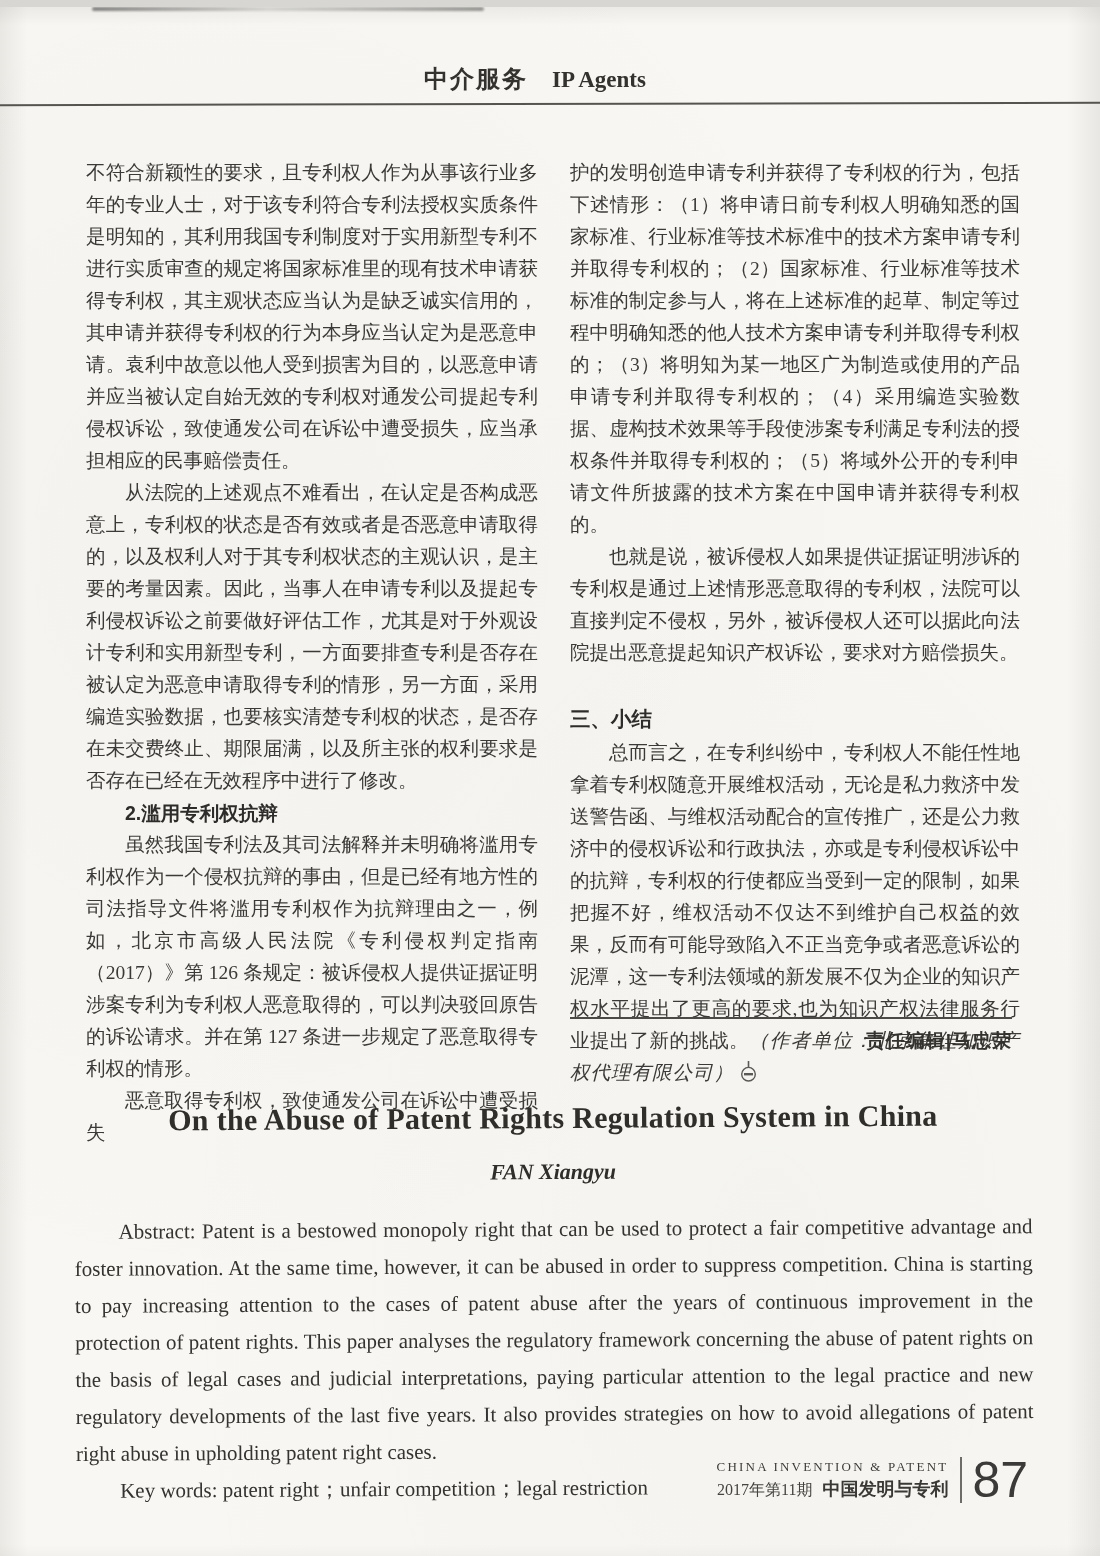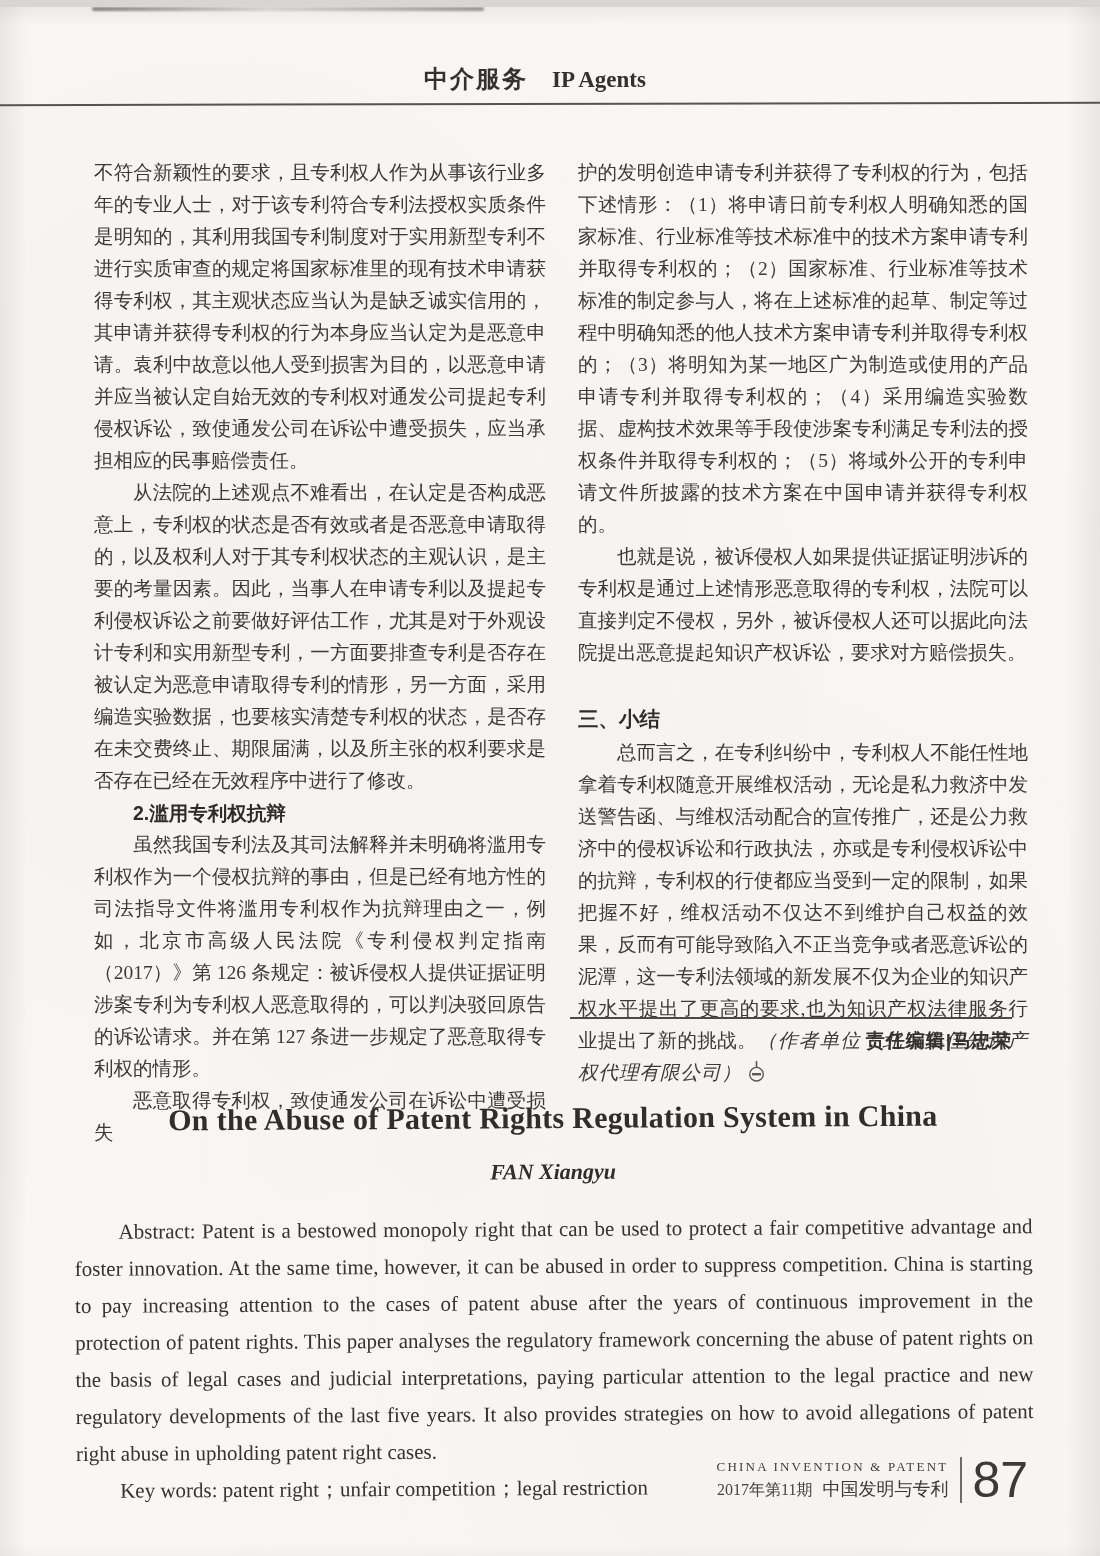--- a/index.html
+++ b/index.html
@@ -18,21 +18,21 @@
     position:absolute;top:0;left:92px;width:392px;height:4px;border-radius:2px;
     background:linear-gradient(90deg, rgba(45,45,45,.55), rgba(45,45,45,.12) 45%, rgba(45,45,45,.45));
     filter:blur(1px);
   }
   
   .hdr{position:absolute;top:56px;left:0;width:1100px;text-align:center;transform:translateX(-15px);}
   .hdr .h-zh{font-family:"Liberation Sans","DejaVu Sans",sans-serif;font-weight:bold;font-size:24px;color:#33322f;letter-spacing:2px;}
   .hdr .h-en{font-weight:bold;font-size:23px;color:#33322f;margin-left:20px;}
   .hdr-rule{position:absolute;top:96px;left:0;width:1100px;height:2px;background:#56544f;transform:rotate(-0.12deg);}
   
-  .columns{position:absolute;top:150px;left:94px;width:934px;display:flex;gap:32px;}
+  .columns{position:absolute;top:150px;left:86px;width:934px;display:flex;gap:32px;}
   .col-left{width:452px;}
   .col-right{width:450px;}
   p.cn{margin:0;font-size:19.5px;line-height:32px;text-align:justify;color:#3b3a38;}
   p.indent{text-indent:2em;}
   .cn-subheading{
     margin:0;font-family:"Liberation Sans","DejaVu Sans",sans-serif;
     font-weight:bold;font-size:19.5px;line-height:32px;color:#2d2c2a;text-indent:2em;
   }
   .cn-heading{
     margin:34px 0 2px 0;font-family:"Liberation Sans","DejaVu Sans",sans-serif;
@@ -53,21 +53,21 @@
   .en-author{margin-top:24px;text-align:center;font-size:22px;font-weight:bold;font-style:italic;color:#2f2e2b;}
   .en-abstract{margin:26px 0 0 0;font-size:21px;line-height:37px;text-align:justify;text-indent:44px;color:#343331;}
   .en-keywords{margin:0;font-size:21px;line-height:37px;text-indent:44px;color:#343331;}
   .en-label{font-weight:normal;}
   
   .pfooter{position:absolute;top:1450px;right:72px;display:flex;align-items:center;}
   .f-text{text-align:right;}
   .f-en{font-size:13px;letter-spacing:2.2px;color:#3e3d3a;white-space:nowrap;}
   .f-zh{margin-top:2px;white-space:nowrap;}
   .f-issue{font-size:16px;color:#454441;}
-  .f-zh-name{font-family:"Liberation Sans","DejaVu Sans",sans-serif;font-weight:normal;font-size:18px;color:#393835;margin-left:6px;}
+  .f-zh-name{font-family:"Liberation Sans","DejaVu Sans",sans-serif;font-weight:bold;font-size:18px;color:#393835;margin-left:6px;}
   .f-divider{width:2px;height:46px;background:#6e6c68;margin:0 10px 0 12px;}
   .f-page{font-family:"Liberation Sans","DejaVu Sans",sans-serif;font-size:50px;line-height:46px;color:#57565
 3;}
 </style>
 </head>
 <body>
 
 <div class="page">
 
   <div class="artifact-top"></div>

